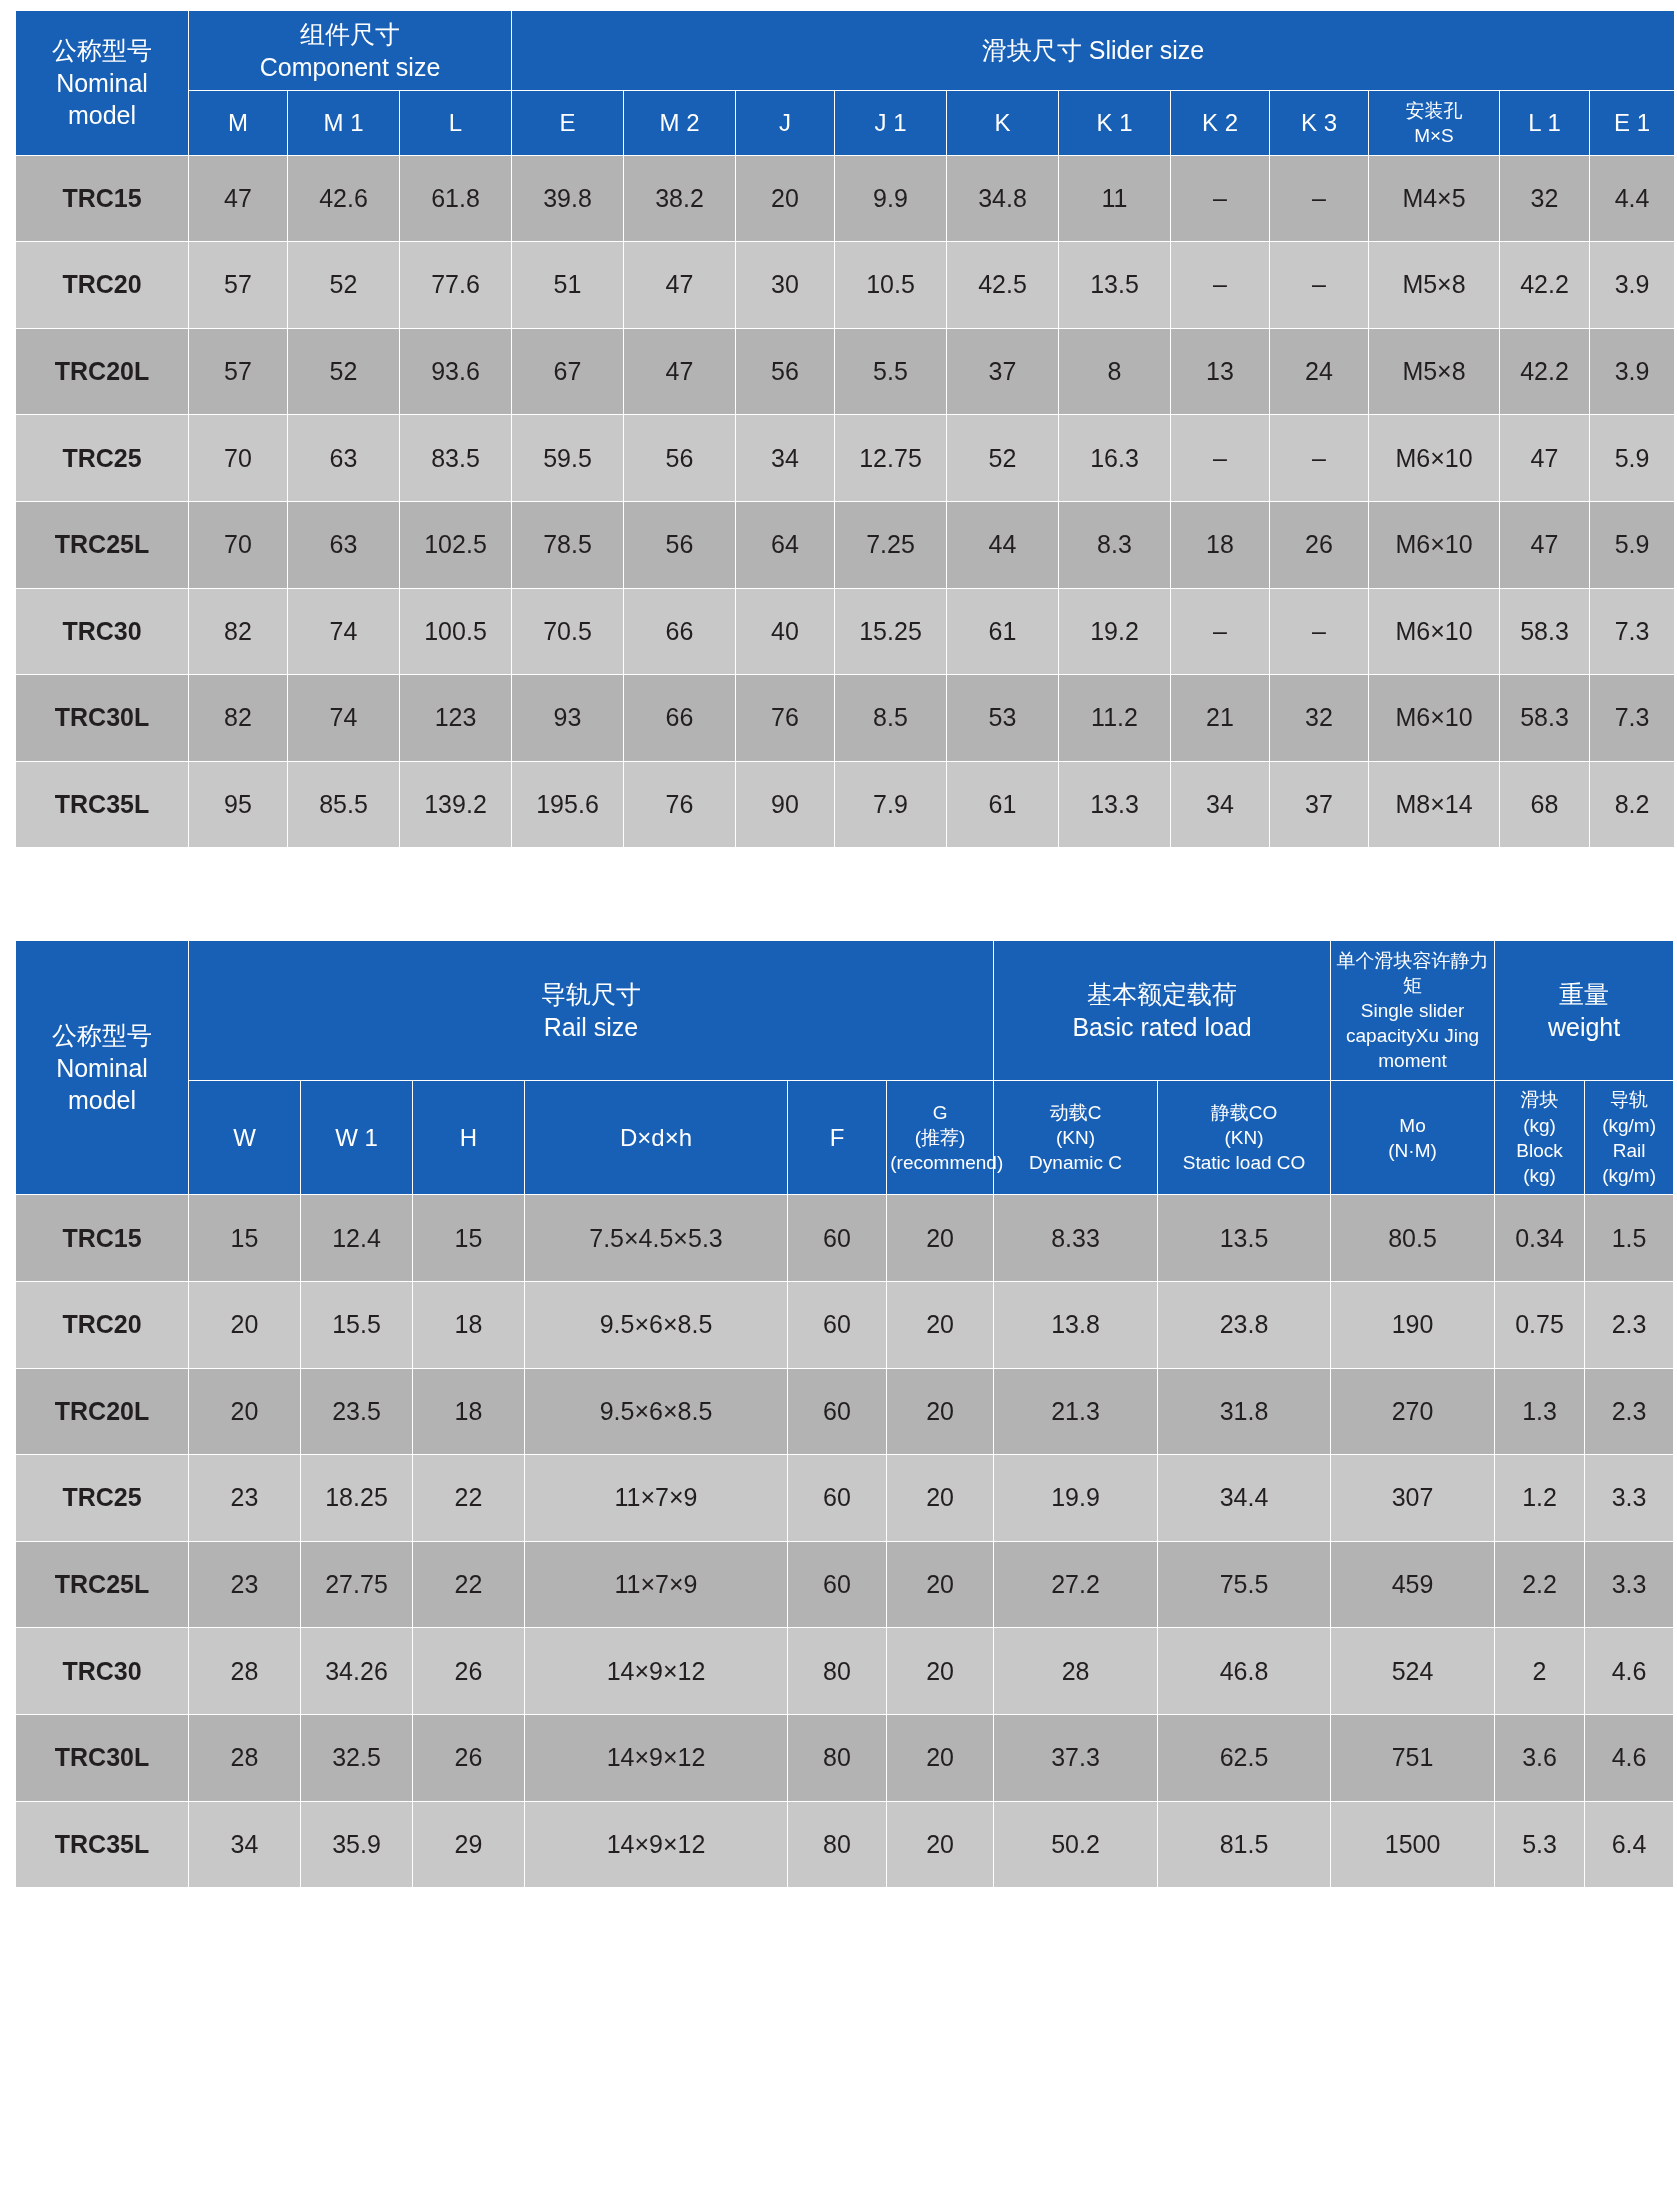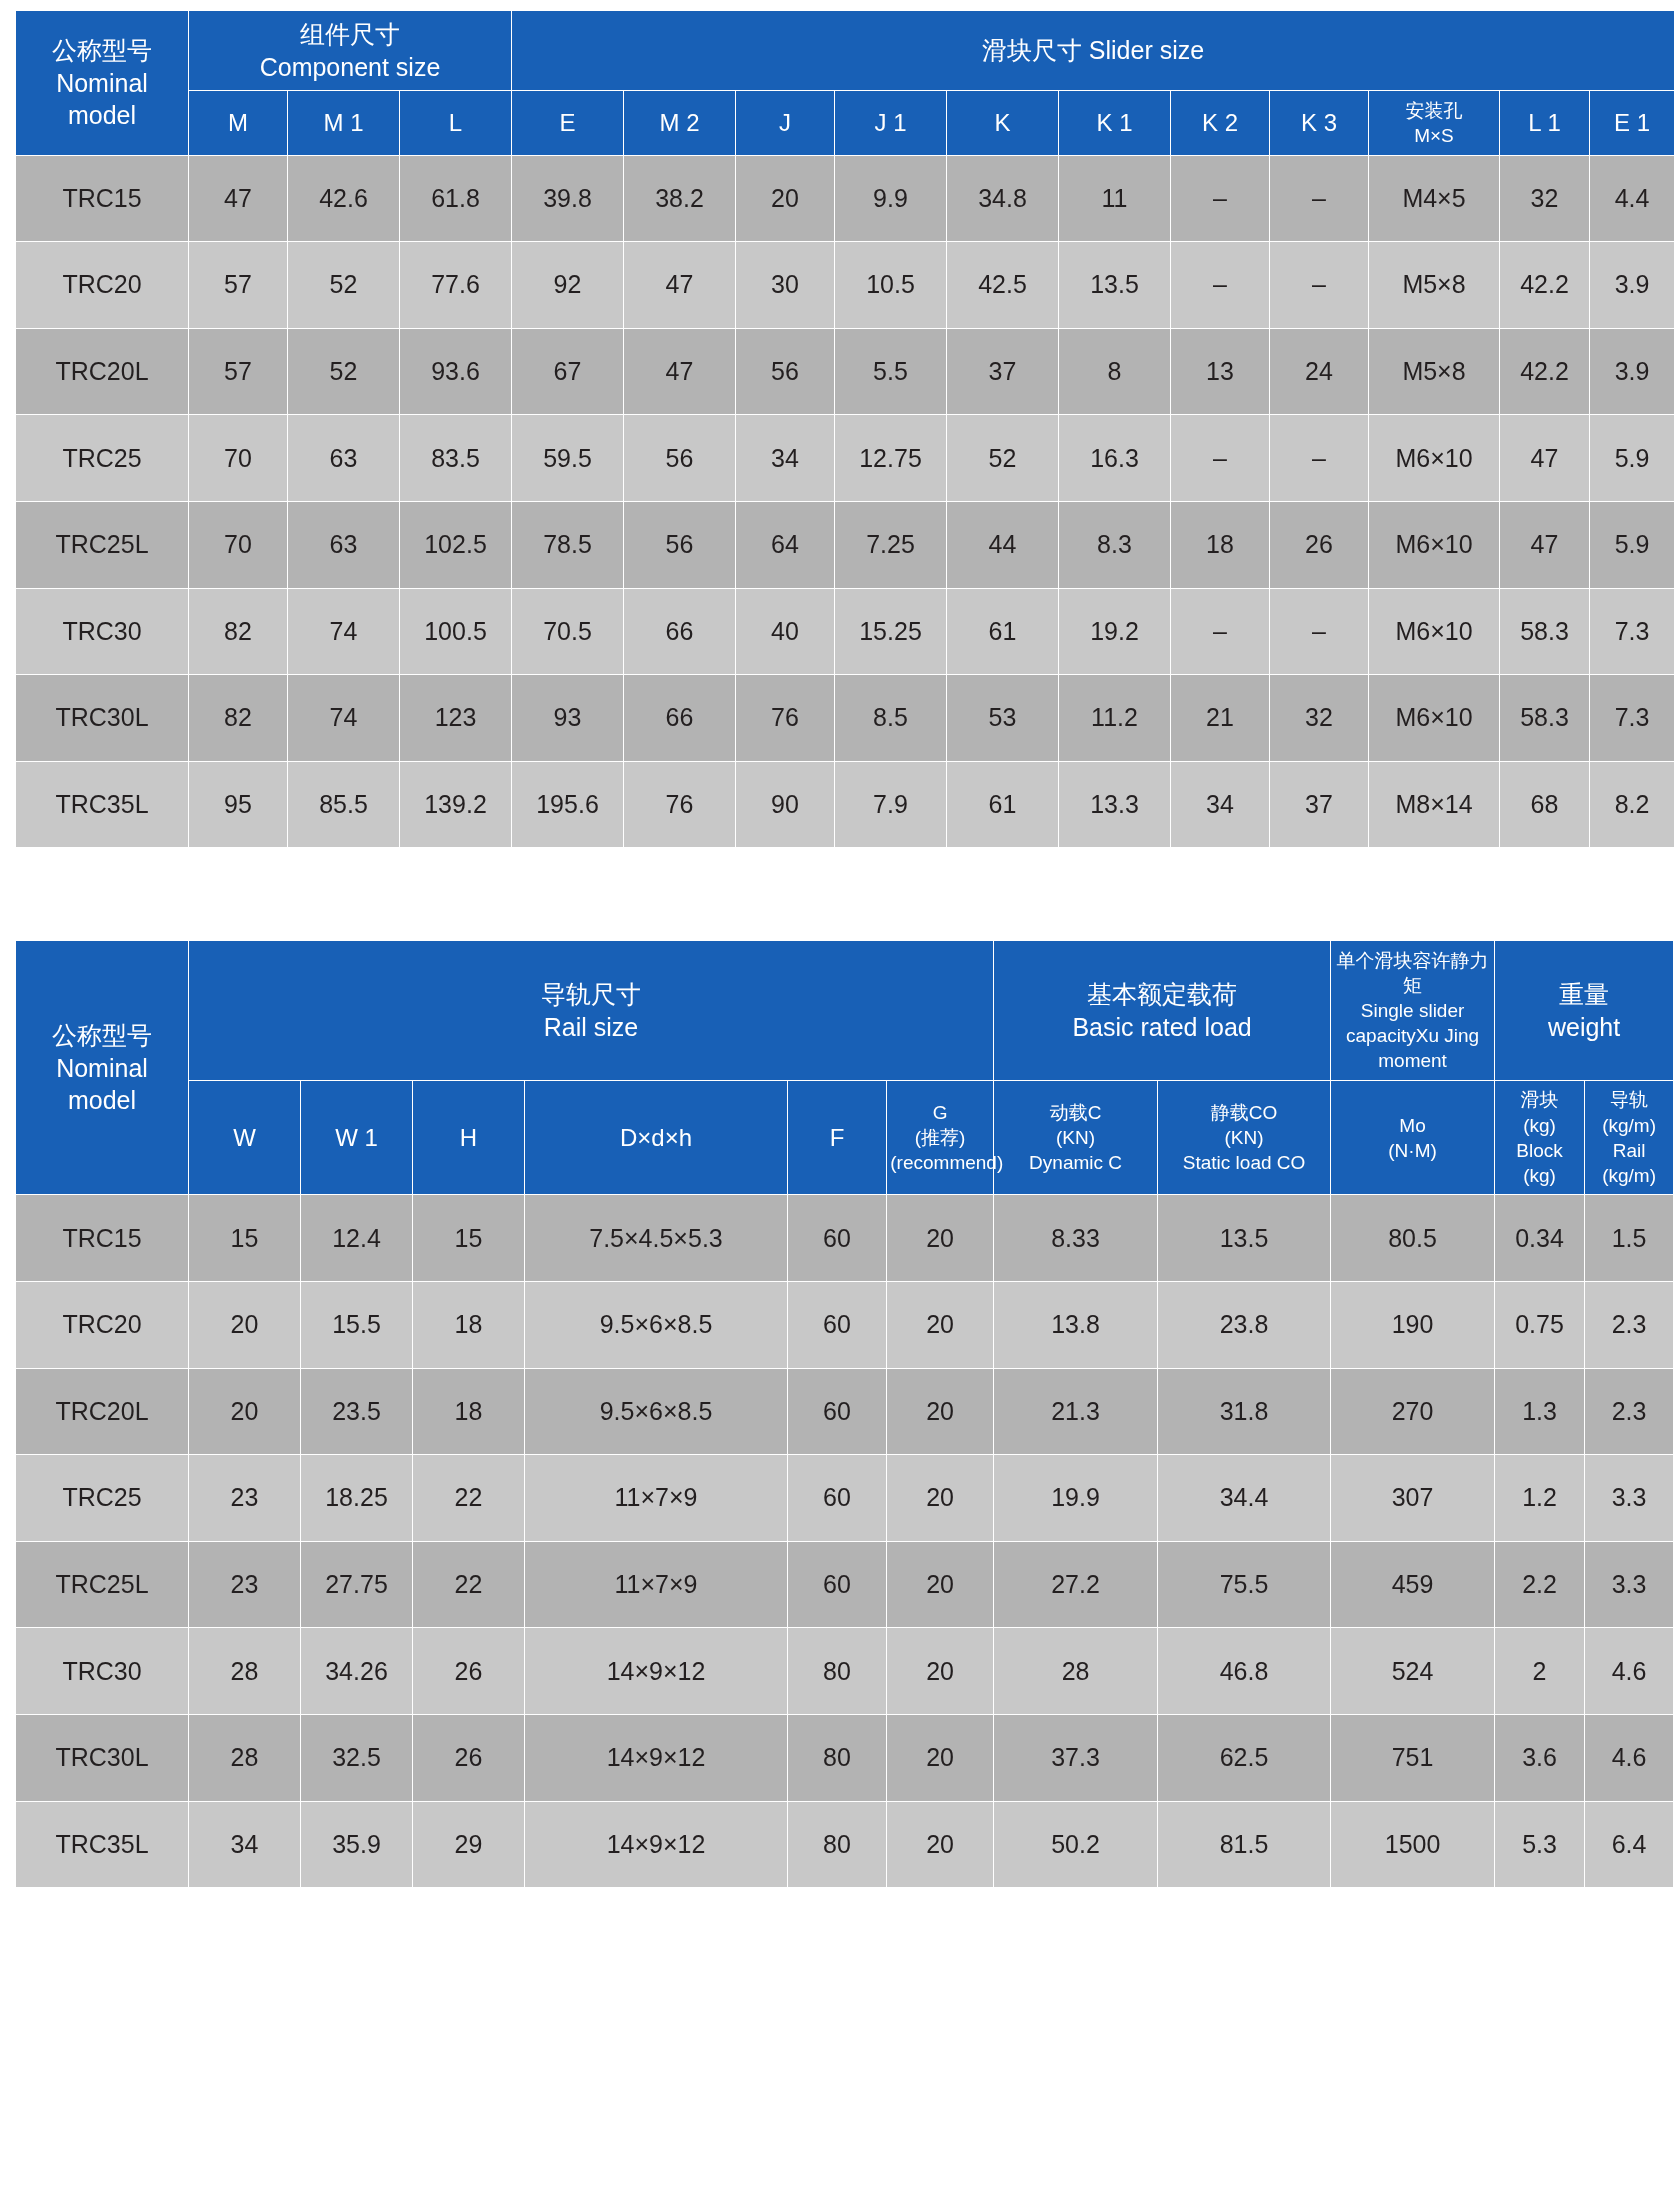--- a/index.html
+++ b/index.html
@@ -46,20 +46,21 @@
     color: #231f20;
     font-size: 25px;
     height: 79px;
     padding: 3.3px 3.3px;
   }
   tbody tr.alt td {
     background: #c8c8c8;
   }
   tbody td.model {
     font-size: 25px;
+    font-weight: bold;
   }
   .spacer {
     height: 92px;
   }
   .nm {
     font-size: 25px;
     line-height: 1.3;
   }
 </style>
 </head>
@@ -135,21 +136,21 @@
         <td>–</td>
         <td>M4×5</td>
         <td>32</td>
         <td>4.4</td>
       </tr>
       <tr class="alt">
         <td class="model">TRC20</td>
         <td>57</td>
         <td>52</td>
         <td>77.6</td>
-        <td>92</td>
+        <td>51</td>
         <td>47</td>
         <td>30</td>
         <td>10.5</td>
         <td>42.5</td>
         <td>13.5</td>
         <td>–</td>
         <td>–</td>
         <td>M5×8</td>
         <td>42.2</td>
         <td>3.9</td>

